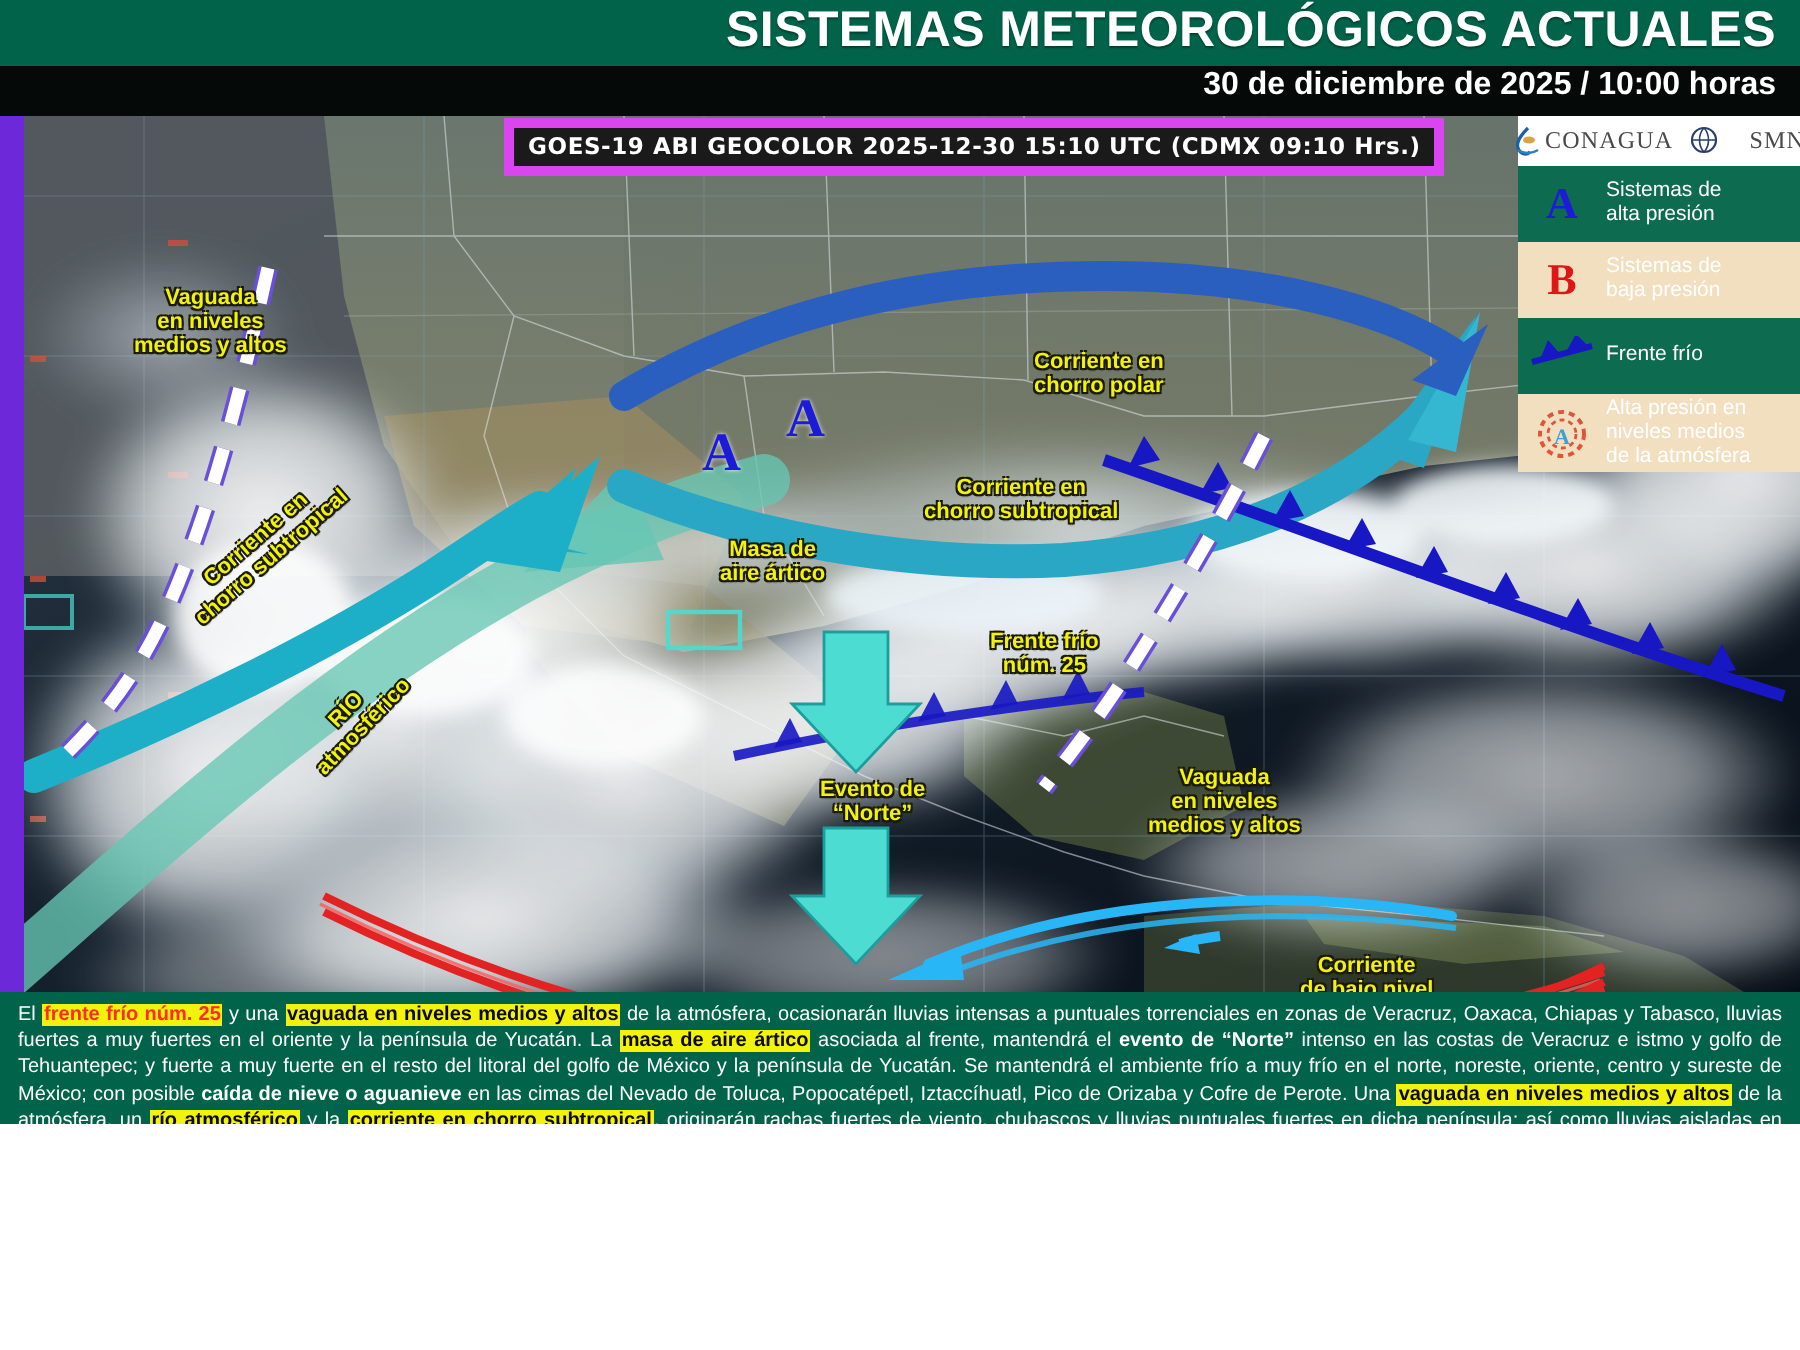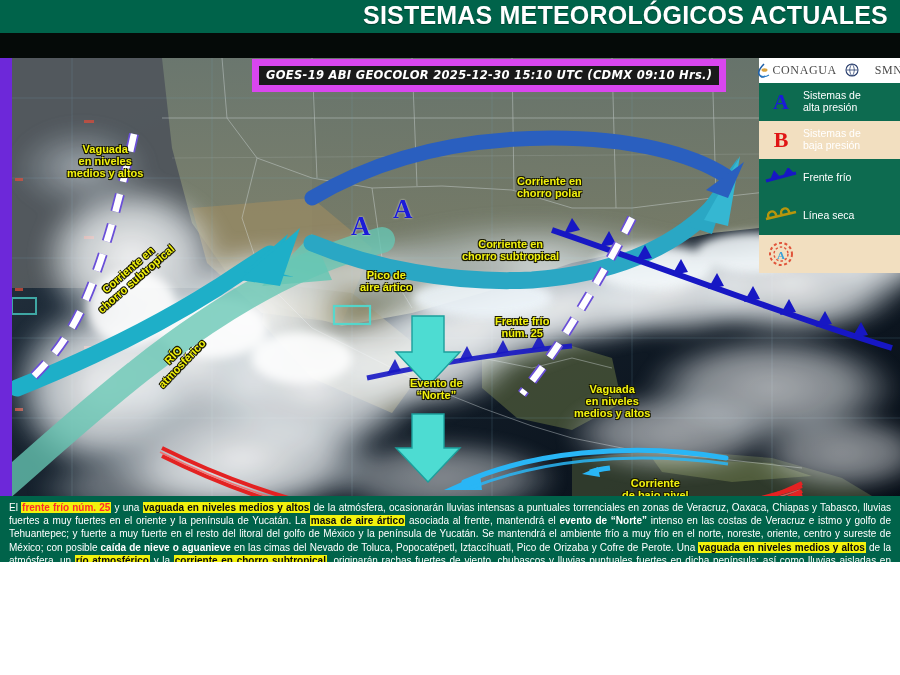--- a/index.html
+++ b/index.html
@@ -33,25 +33,24 @@
 
   
   .map{
     position:absolute;left:0;top:58px;width:900px;height:438px;
     overflow:hidden;background:#0a1622;margin-left:12px;
   }
   .sat{position:absolute;inset:0;}
 
   .satimg-title{
     position:absolute;left:252px;top:59px;z-index:40;
-    background:#1a1a1a;border:7px solid #d946ef;
+    background:#1a1a1a;border:5px solid #d946ef;
     color:#fff;font-size:11.5px;font-weight:bold;letter-spacing:.3px;
     padding:2px 7px 3px 7px;white-space:nowrap;
     font-family:"DejaVu Sans",sans-serif;
-    font-style:italic;
   }
 
   
   .mlab{
     position:absolute;z-index:30;
     color:#f2f20d;font-size:11px;font-weight:bold;line-height:1.08;
     text-align:center;white-space:pre;
     text-shadow:
       -1px -1px 0 #1a1a00, 1px -1px 0 #1a1a00,
       -1px  1px 0 #1a1a00, 1px  1px 0 #1a1a00,
@@ -121,20 +120,21 @@
   }
 </style>
 </head>
 <body>
 
 <div id="page">
 
   <div class="hdr-green"></div>
   <div class="hdr-title">SISTEMAS METEOROLÓGICOS ACTUALES</div>
   <div class="hdr-black"></div>
+  <div class="hdr-date">30 de diciembre de 2025 / 10:00 horas</div>
 
   <div class="map">
     <svg class="sat" viewBox="0 0 900 438" preserveAspectRatio="none">
       <defs>
         <linearGradient id="ocean" x1="0" y1="0" x2="1" y2="1">
           <stop offset="0%" stop-color="#2f3e4c"></stop>
           <stop offset="45%" stop-color="#16222e"></stop>
           <stop offset="100%" stop-color="#060d16"></stop>
         </linearGradient>
         <linearGradient id="landus" x1="0" y1="0" x2="0" y2="1">
@@ -317,30 +317,30 @@
 en niveles
 medios y altos</div>
         <div class="mlab" style="left: 72px; top: 205px; transform: rotate(-41deg);">Corriente en
 chorro subtropical</div>
         <div class="mlab" style="left: 135px; top: 290px; transform: rotate(-46deg);">RÍO
 atmosférico</div>
         <div class="mlab" style="left: 505px; top: 118px;">Corriente en
 chorro polar</div>
         <div class="mlab" style="left: 450px; top: 181px;">Corriente en
 chorro subtropical</div>
-        <div class="mlab" style="left: 348px; top: 212px;">Pico de
+        <div class="mlab" style="left: 348px; top: 212px;">Masa de
 aire ártico</div>
         <div class="mlab" style="left: 483px; top: 258px;">Frente frío
 núm. 25</div>
-        <div class="mlab" style="left: 398px; top: 320px;">Evento de
+        <div class="mlab" style="left: 398px; top: 332px;">Evento de
 “Norte”</div>
         <div class="mlab" style="left: 562px; top: 326px;">Vaguada
 en niveles
 medios y altos</div>
-        <div class="mlab" style="left: 610px; top: 420px;">Corriente
+        <div class="mlab" style="left: 638px; top: 420px;">Corriente
 de bajo nivel</div>
         <div class="pA" style="left: 339px; top: 153px;">A</div>
         <div class="pA" style="left: 381px; top: 136px;">A</div>
       </div>
   </div>
 
   <div class="satimg-title">GOES-19 ABI GEOCOLOR 2025-12-30 15:10 UTC (CDMX  09:10 Hrs.)</div>
 
   <div class="legend">
     <div class="legend-logo">
@@ -379,38 +379,31 @@
         <div class="lrow g">
           <div class="sym">
             <svg width="34" height="20" viewBox="0 0 34 20">
               <path d="M2 13 L32 5" stroke="#1717c4" stroke-width="3"></path>
               <polygon points="6,12 16,9 10,2" fill="#1717c4"></polygon>
               <polygon points="19,8 30,5 24,-1" fill="#1717c4"></polygon>
             </svg>
           </div>
           <div class="lbl">Frente frío</div>
         </div>
-        <div class="lrow g">
-          <div class="sym">
-            <svg width="34" height="20" viewBox="0 0 34 20">
-              <path d="M2 13 L32 6" stroke="#b8960c" stroke-width="2.6" fill="none"></path>
-              <path d="M5 12 a4 4 0 1 1 7 -2" stroke="#b8960c" stroke-width="2.4" fill="none"></path>
-              <path d="M18 9 a4 4 0 1 1 7 -2" stroke="#b8960c" stroke-width="2.4" fill="none"></path>
-            </svg>
-          </div>
-          <div class="lbl">Línea seca</div>
-        </div>
         <div class="lrow b">
           <div class="sym">
             <svg width="34" height="26" viewBox="0 0 34 26">
               <circle cx="17" cy="13" r="11" fill="none" stroke="#e0543a" stroke-width="2" stroke-dasharray="3 2.5"></circle>
               <circle cx="17" cy="13" r="7" fill="none" stroke="#e0543a" stroke-width="1.4" stroke-dasharray="2.5 2"></circle>
               <text x="17" y="18" text-anchor="middle" font-size="11" font-weight="bold" fill="#3b9fd8" font-family="Liberation Serif, serif">A</text>
             </svg>
           </div>
+          <div class="lbl">Alta presión en
+niveles medios
+de la atmósfera</div>
         </div>
       </div>
   </div>
 
   <div class="textblock">
     <span>El </span><span class="hl hl-red">frente frío núm. 25</span><span> y una </span><span class="hl">vaguada en niveles medios y altos</span><span> de la atmósfera, ocasionarán lluvias intensas a puntuales torrenciales en zonas de Veracruz, Oaxaca, Chiapas y Tabasco, lluvias fuertes a muy fuertes en el oriente y la península de Yucatán. La </span><span class="hl">masa de aire ártico</span><span> asociada al frente, mantendrá el </span><span class="wb">evento de “Norte”</span><span> intenso en las costas de Veracruz e istmo y golfo de Tehuantepec; y fuerte a muy fuerte en el resto del litoral del golfo de México y la península de Yucatán. Se mantendrá el ambiente frío a muy frío en el norte, noreste, oriente, centro y sureste de México; con posible </span><span class="wb">caída de nieve o aguanieve</span><span> en las cimas del Nevado de Toluca, Popocatépetl, Iztaccíhuatl, Pico de Orizaba y Cofre de Perote. Una </span><span class="hl">vaguada en niveles medios y altos</span><span> de la atmósfera, un </span><span class="hl">río atmosférico</span><span> y la </span><span class="hl">corriente en chorro subtropical</span><span>, originarán rachas fuertes de viento, chubascos y lluvias puntuales fuertes en dicha península; así como lluvias aisladas en Sonora, Chihuahua, Durango y Sinaloa.</span>
   </div>
 
   <div class="footer">
     <svg width="46" height="46" viewBox="0 0 46 46">

